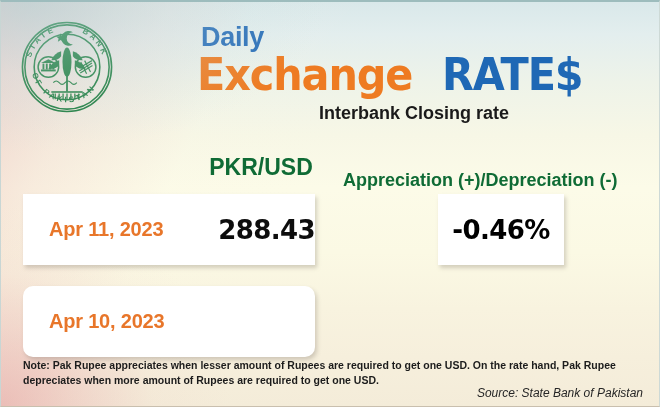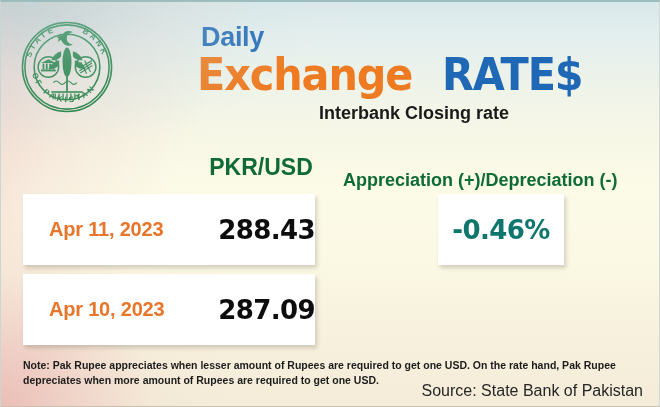--- a/index.html
+++ b/index.html
@@ -131,21 +131,21 @@
     position: absolute;
     left: 22px;
     width: 292px;
     height: 71px;
     background: #ffffff;
     box-shadow: 2px 3px 4px rgba(120,110,100,0.30);
     display: flex;
     align-items: center;
   }
   #rate-card-0 { top: 192px; }
-  #rate-card-1 { top: 272px; }
+  #rate-card-1 { top: 284px; border-radius: 10px; }
   .rate-date {
     width: 160px;
     padding-left: 26px;
     box-sizing: border-box;
     font-size: 20px;
     font-weight: bold;
     color: #e8762a;
     letter-spacing: -0.2px;
   }
   .rate-value {
@@ -166,40 +166,41 @@
     height: 71px;
     background: #ffffff;
     box-shadow: 2px 3px 4px rgba(120,110,100,0.30);
     display: flex;
     align-items: center;
     justify-content: center;
   }
   #change-value {
     font-size: 26px;
     font-weight: bold;
-    color: #0f766e;
+    color: #000000;
     font-family: "DejaVu Sans", sans-serif;
     letter-spacing: -0.6px;
   }
 
   
   #note {
     position: absolute;
     left: 22px; top: 356px;
     width: 620px;
     font-size: 10.5px;
     font-weight: bold;
     color: #1c1c1c;
     line-height: 1.42;
   }
   #source {
     position: absolute;
     right: 16px; bottom: 6px;
-    font-size: 16px;
+    font-size: 12px;
     color: #262626;
+    font-style: italic;
   }
 </style>
 </head>
 <body>
 
 <div id="infographic">
 
   <div id="logo">
     <svg viewBox="0 0 100 100" width="98" height="98" aria-hidden="true">
       <defs>
@@ -286,21 +287,20 @@
   <div id="col-header-pkr">PKR/USD</div>
   <div id="col-header-appr">Appreciation (+)/Depreciation (-)</div>
 
   <div class="rate-card" id="rate-card-0">
     <div class="rate-date">Apr 11, 2023</div>
     <div class="rate-value">288.43</div>
   </div>
 
   <div class="rate-card" id="rate-card-1">
     <div class="rate-date">Apr 10, 2023</div>
-    <div class="rate-value">287.09</div>
   </div>
 
   <div id="change-card">
     <div id="change-value">-0.46%</div>
   </div>
 
   <div id="note">Note: Pak Rupee appreciates when lesser amount of Rupees are required to get one USD.  On the rate hand, Pak Rupee depreciates when more amount of Rupees are required to get one USD.</div>
   <div id="source">Source: State Bank of Pakistan</div>
 
 </div>

